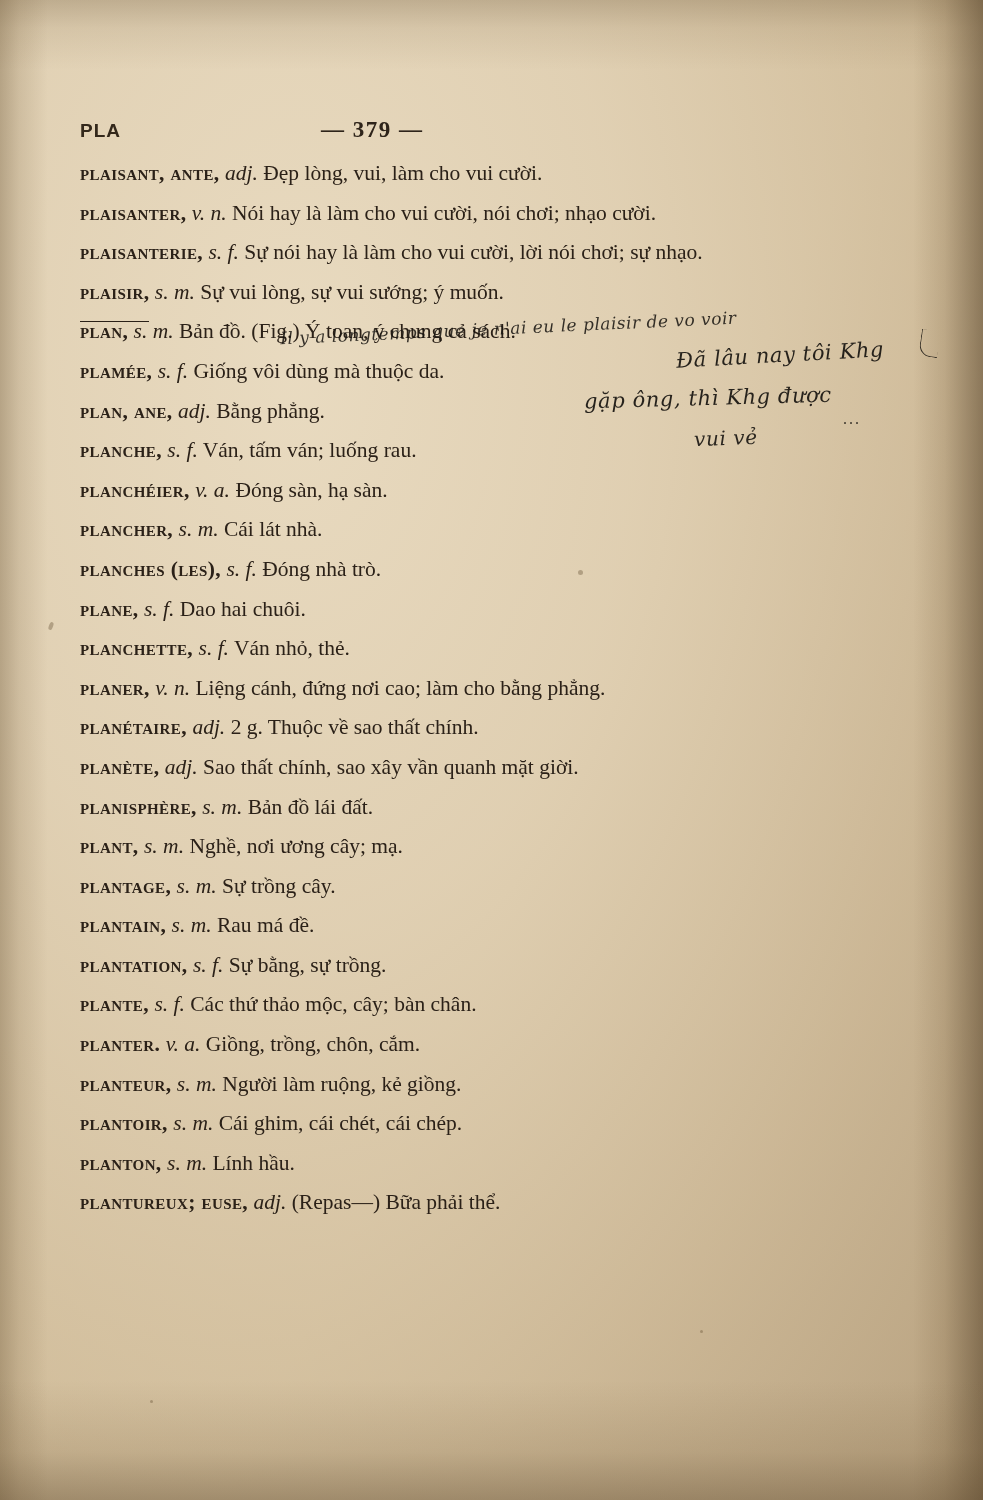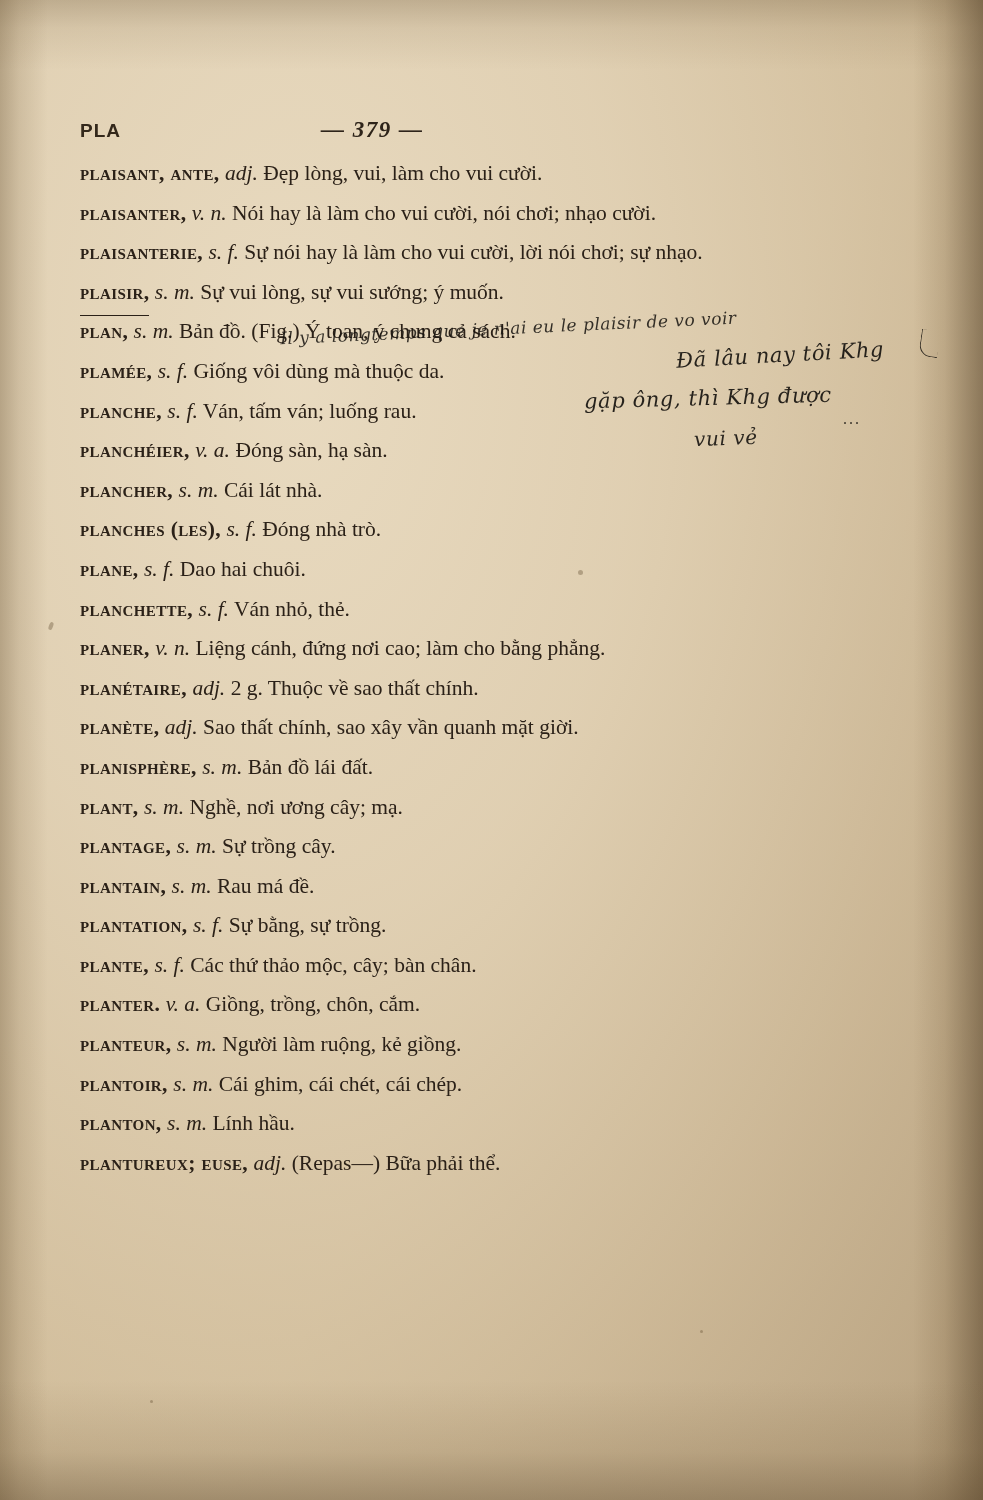--- a/index.html
+++ b/index.html
@@ -77,21 +77,20 @@
     letter-spacing: 1px;
     color: #33281b;
     margin-top: 24px;
   }
   .folio {
     margin-left: 200px;
     font-size: 23px;
     font-weight: bold;
     color: #2e241a;
     letter-spacing: 1.5px;
-    font-style: italic;
   }
 
   .entry {
     font-size: 21.5px;
     line-height: 1.33;
     color: #2b2118;
     margin-bottom: 11px;
     text-indent: 0;
     padding-left: 26px;
     text-indent: -26px;
@@ -106,21 +105,21 @@
     text-transform: uppercase;
   }
   .pos {
     font-style: italic;
   }
   .def {
     
   }
   .underline-ink {
     border-bottom: 1.5px solid #2a2017;
-    padding-bottom: 11px;
+    padding-bottom: 17px;
   }
 
   
   .ink {
     position: absolute;
     font-family: "DejaVu Serif", serif;
     font-style: italic;
     color: #171410;
     white-space: nowrap;
     pointer-events: none;
@@ -225,20 +224,25 @@
       <span class="pos">s. m.</span>
       <span class="def">Bản đồ. (Fig.) Ý toan, ý chung cả sách.</span>
     </div>
 
     <div class="entry">
       <span class="hw">Plamée,</span>
       <span class="pos">s. f.</span>
       <span class="def">Giống vôi dùng mà thuộc da.</span>
     </div>
 
+    <div class="entry">
+      <span class="hw">Plan, ane,</span>
+      <span class="pos">adj.</span>
+      <span class="def">Bằng phẳng.</span>
+    </div>
 
     <div class="entry">
       <span class="hw">Planche,</span>
       <span class="pos">s. f.</span>
       <span class="def">Ván, tấm ván; luống rau.</span>
     </div>
 
     <div class="entry">
       <span class="hw">Planchéier,</span>
       <span class="pos">v. a.</span>

